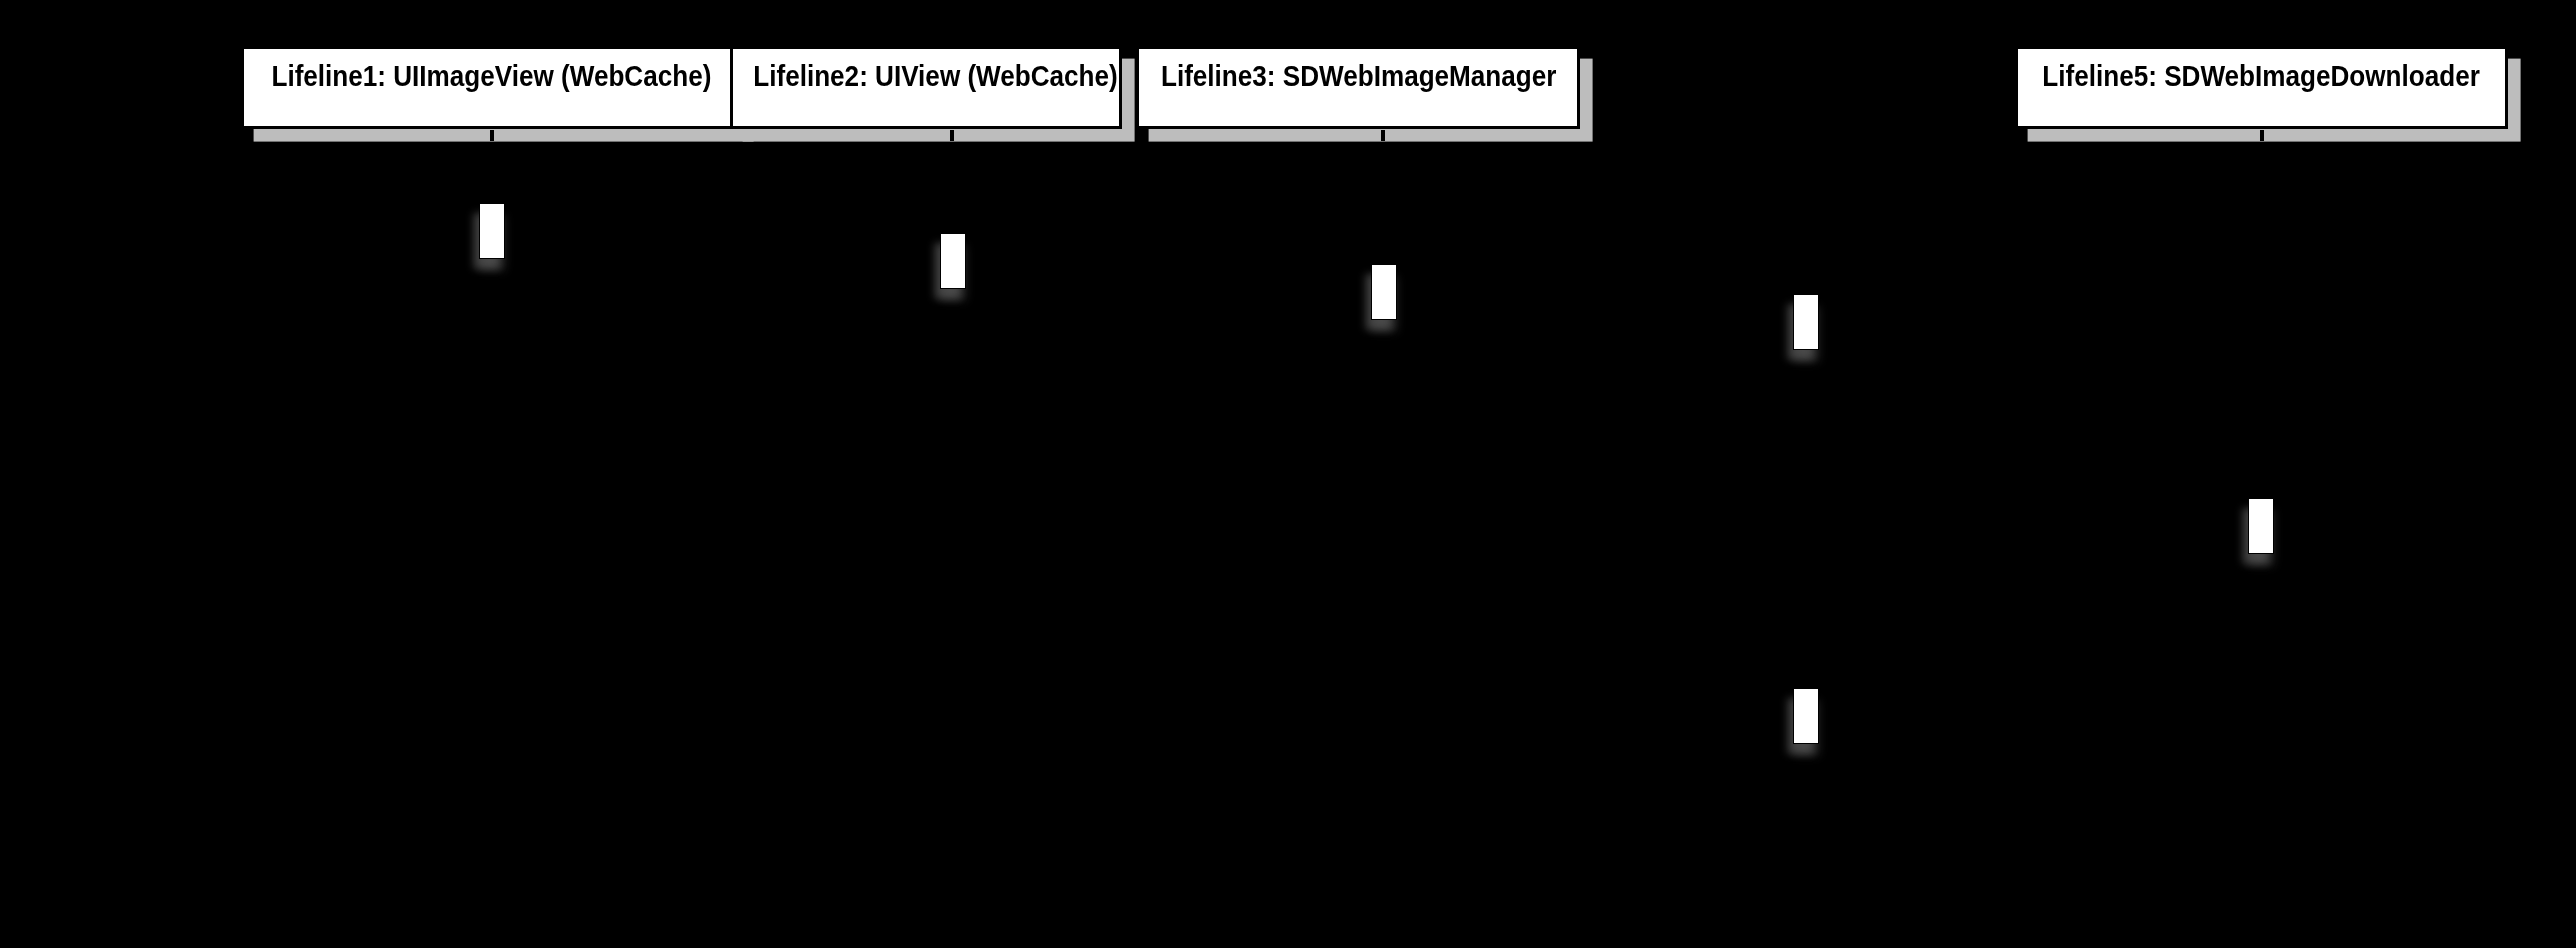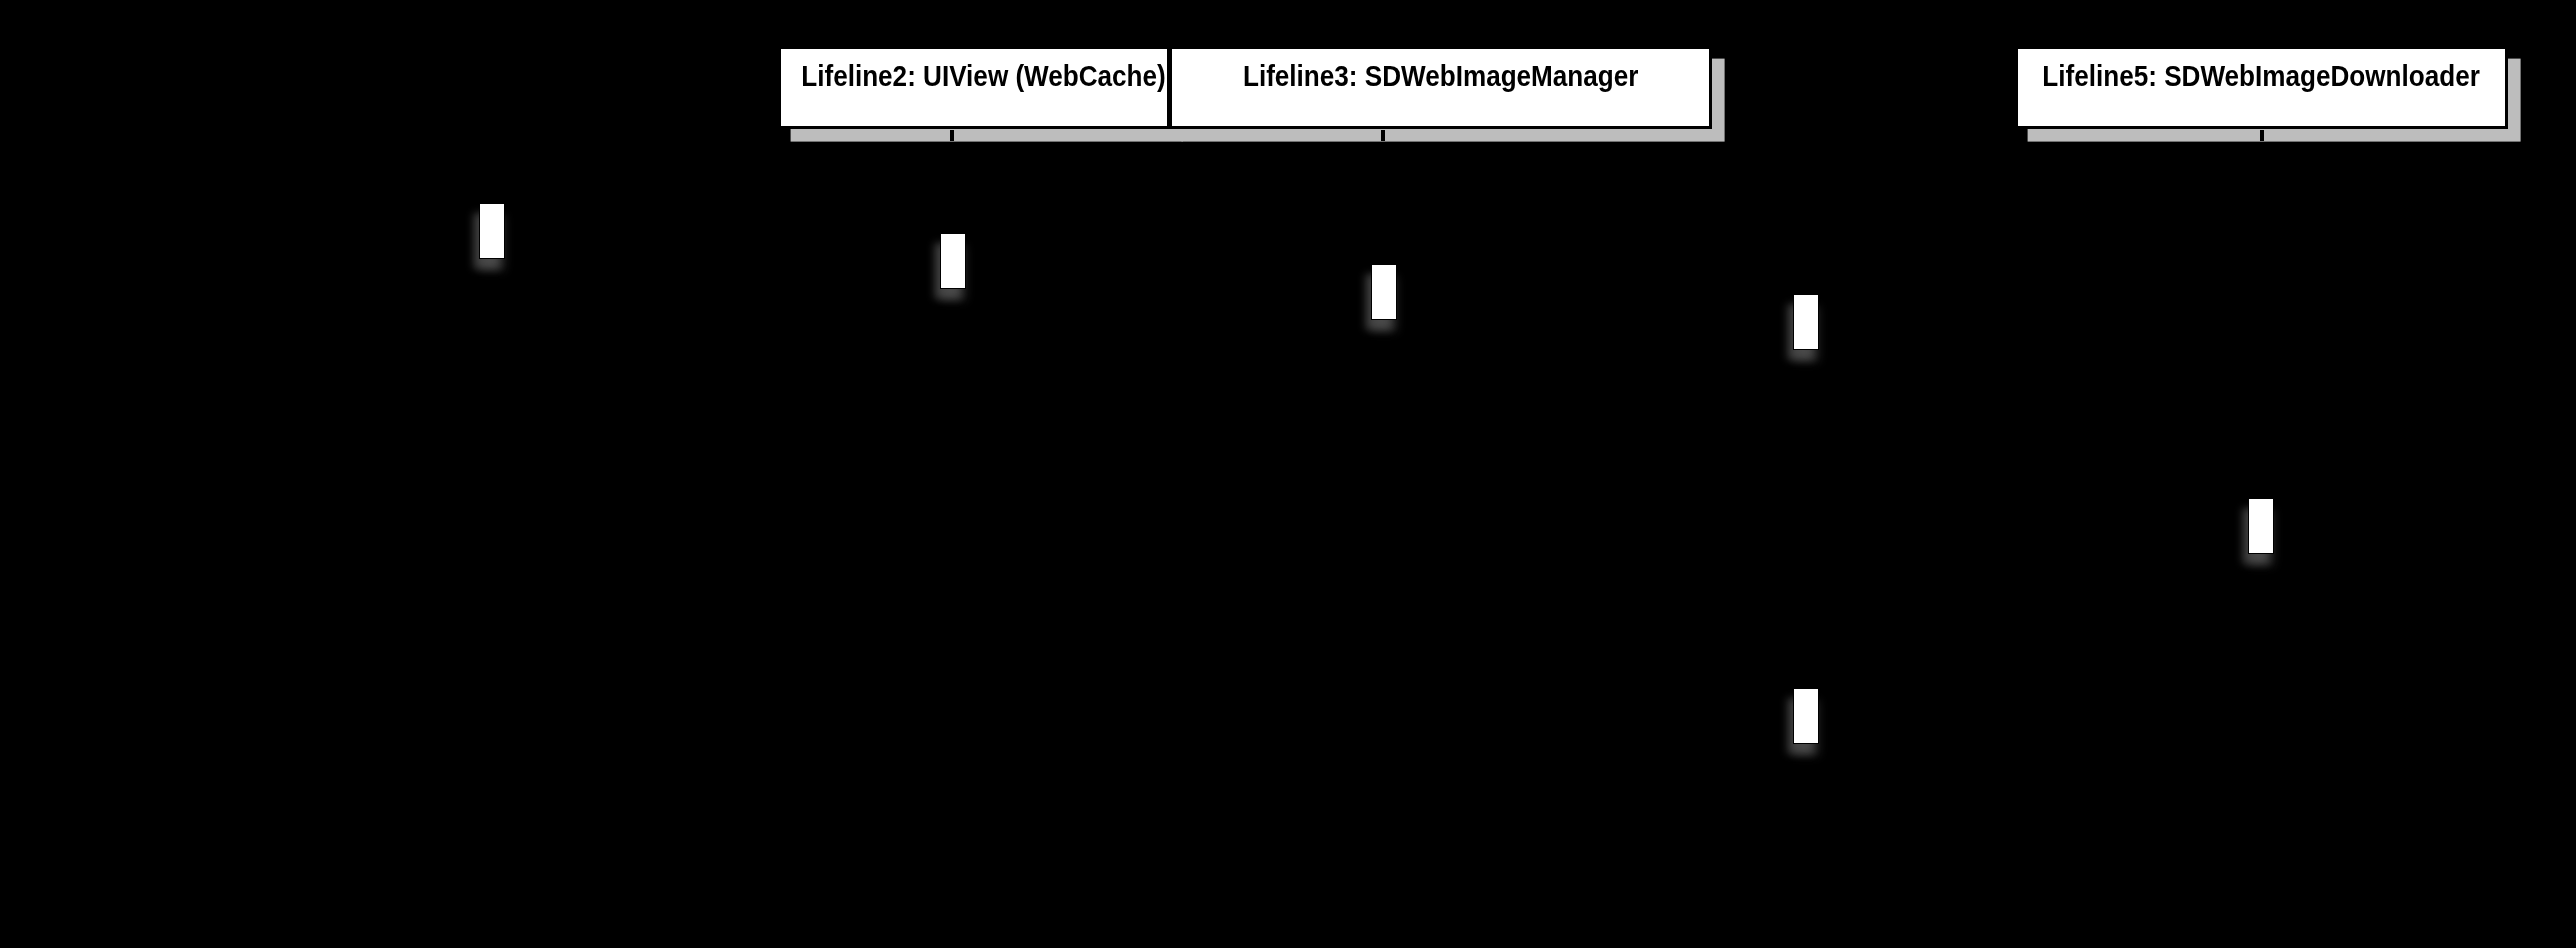--- a/index.html
+++ b/index.html
@@ -55,24 +55,27 @@
     box-sizing: border-box;
     box-shadow: -5.8px 9.7px 7.8px rgba(128,128,128,0.40), 0 11.7px 9.7px rgba(110,110,110,0.35);
     z-index: 5;
   }
 </style>
 </head>
 <body>
 
 <div class="canvas">
 
-  <div class="head" style="left:778px; width:392px;">
+  <div class="head" style="left:241px; width:500px;">
+    <span>Lifeline1: UIImageView (WebCache)</span>
+  </div>
+  <div class="head" style="left:730px; width:392px;">
     <span>Lifeline2: UIView (WebCache)</span>
   </div>
-  <div class="head" style="left:1169px;width:543px;">
+  <div class="head" style="left:1136px;width:444px;">
     <span>Lifeline3: SDWebImageManager</span>
   </div>
   <div class="head" style="left:2015px;width:493px;">
     <span>Lifeline5: SDWebImageDownloader</span>
   </div>
 
   <div class="lifeline" style="left:123px;"></div>
   <div class="lifeline" style="left:490px;"></div>
   <div class="lifeline" style="left:950px;"></div>
   <div class="lifeline" style="left:1381px;"></div>

